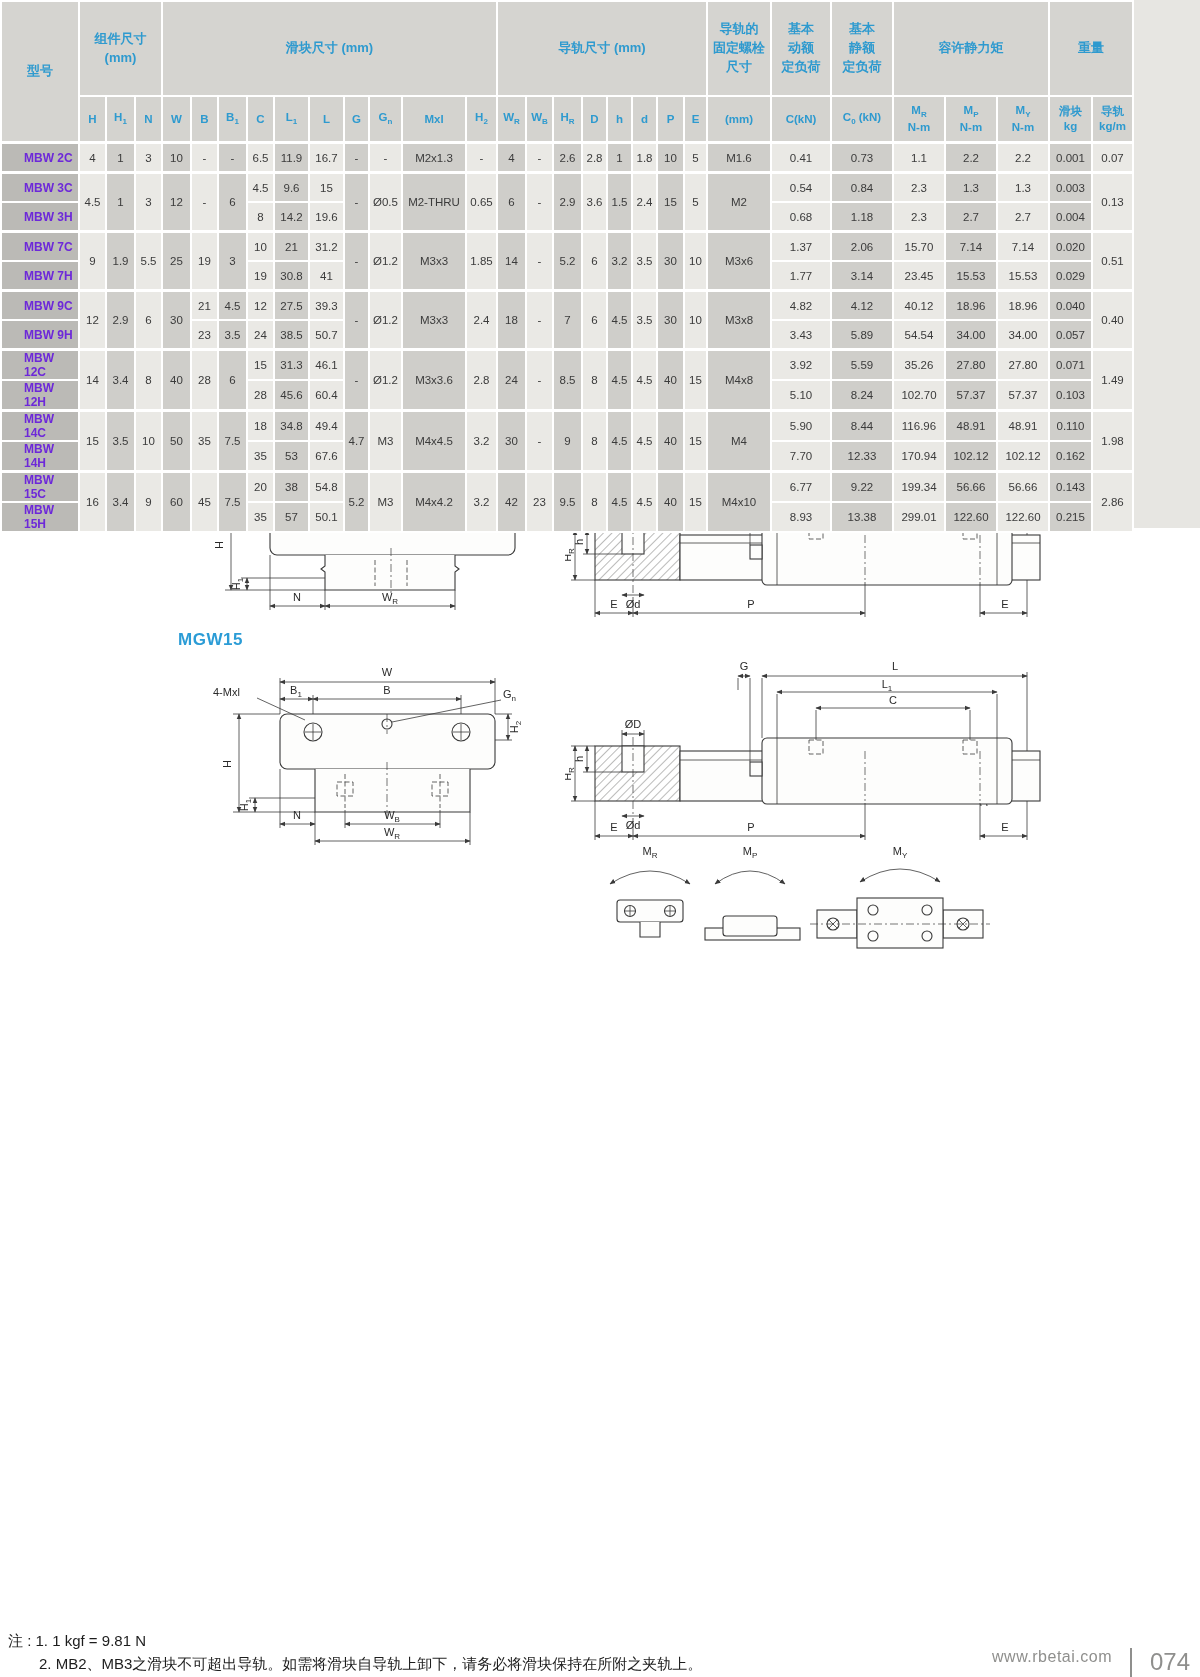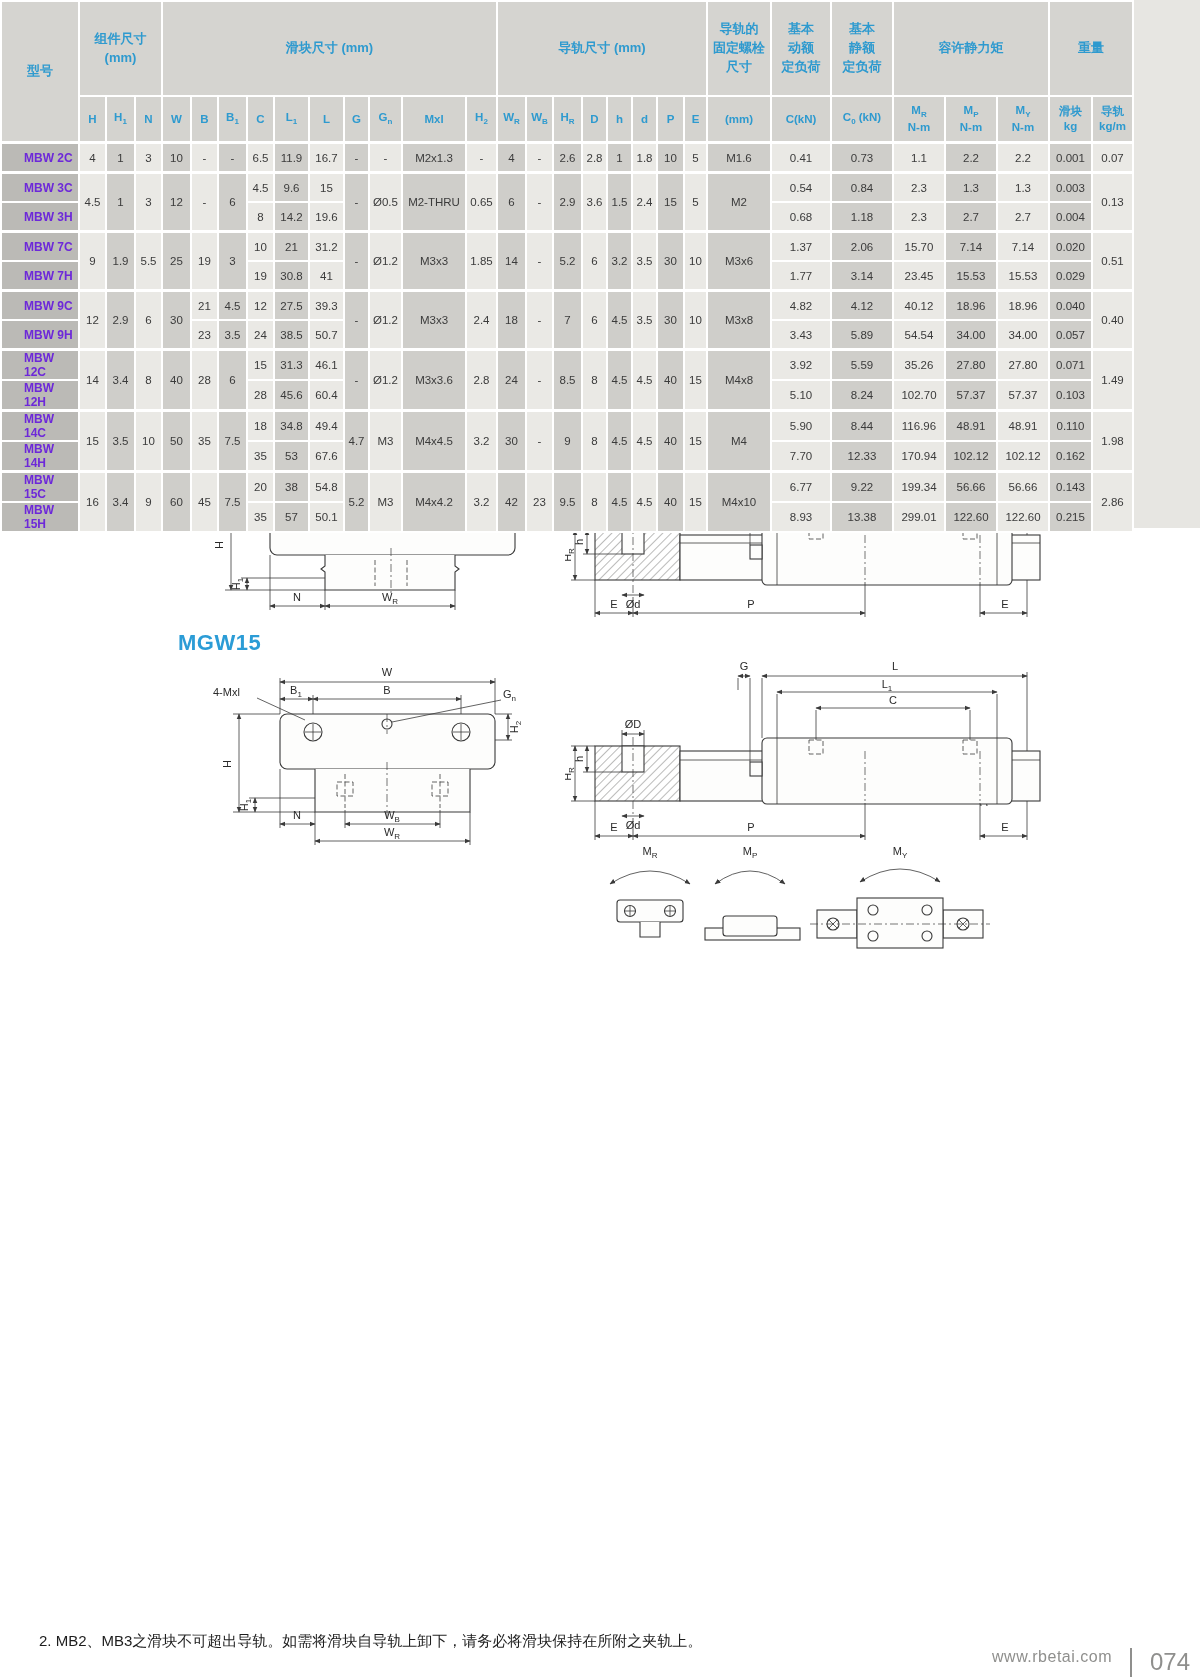--- a/index.html
+++ b/index.html
@@ -1,21 +1,21 @@
 <!DOCTYPE html>
 <html><head>
 <meta charset="utf-8">
 <style>
   html,body{margin:0;padding:0;}
   body{
     position:relative;width:1200px;height:1677px;overflow:hidden;
     background:#ffffff;font-family:"Liberation Sans",sans-serif;
   }
   .abs{position:absolute;}
-  .sec-title{font-size:22px;font-weight:bold;color:#2b9cd6;letter-spacing:.5px;}
+  .sec-title{font-size:17px;font-weight:bold;color:#2b9cd6;letter-spacing:.5px;}
   svg text.t{font-family:"Liberation Sans",sans-serif;font-size:11px;fill:#2a2a2a;}
   .ln{fill:none;stroke:#3a3a3a;stroke-width:1.1;}
   .fw{fill:#fdfdfc;stroke:#3a3a3a;stroke-width:1.1;}
   .dl{stroke:#3a3a3a;stroke-width:.8;fill:none;}
   .ds{stroke-dasharray:5 2.5;}
   .cl{stroke-dasharray:8 3 2 3;stroke-width:.7;}
   .top-strip{left:0;top:1079;width:1200px;height:17px;background:#d5d4d0;}
   .table-bg{left:0;top:1098;width:1200px;height:528px;background:#e7e6e2;}
   #spec-table{position:absolute;left:0;top:1098;border-collapse:collapse;table-layout:fixed;}
   #spec-table th,#spec-table td{border:2px solid #fff;padding:0;text-align:center;vertical-align:middle;}
@@ -906,20 +906,21 @@
         <td class="dark">13.38</td>
         <td class="light">299.01</td>
         <td class="dark">122.60</td>
         <td class="light">122.60</td>
         <td class="dark">0.215</td>
       </tr>
     </tbody>
   </table>
 
 <div class="abs notes">
+  <div class="n1">注 : 1. 1 kgf = 9.81 N</div>
   <div class="n2">2. MB2、MB3之滑块不可超出导轨。如需将滑块自导轨上卸下，请务必将滑块保持在所附之夹轨上。</div>
 </div>
 
 <div class="abs footer">
   <span class="site">www.rbetai.com</span>
   <span class="bar"></span>
   <span class="pg">074</span>
 </div>
 
 </body></html>

